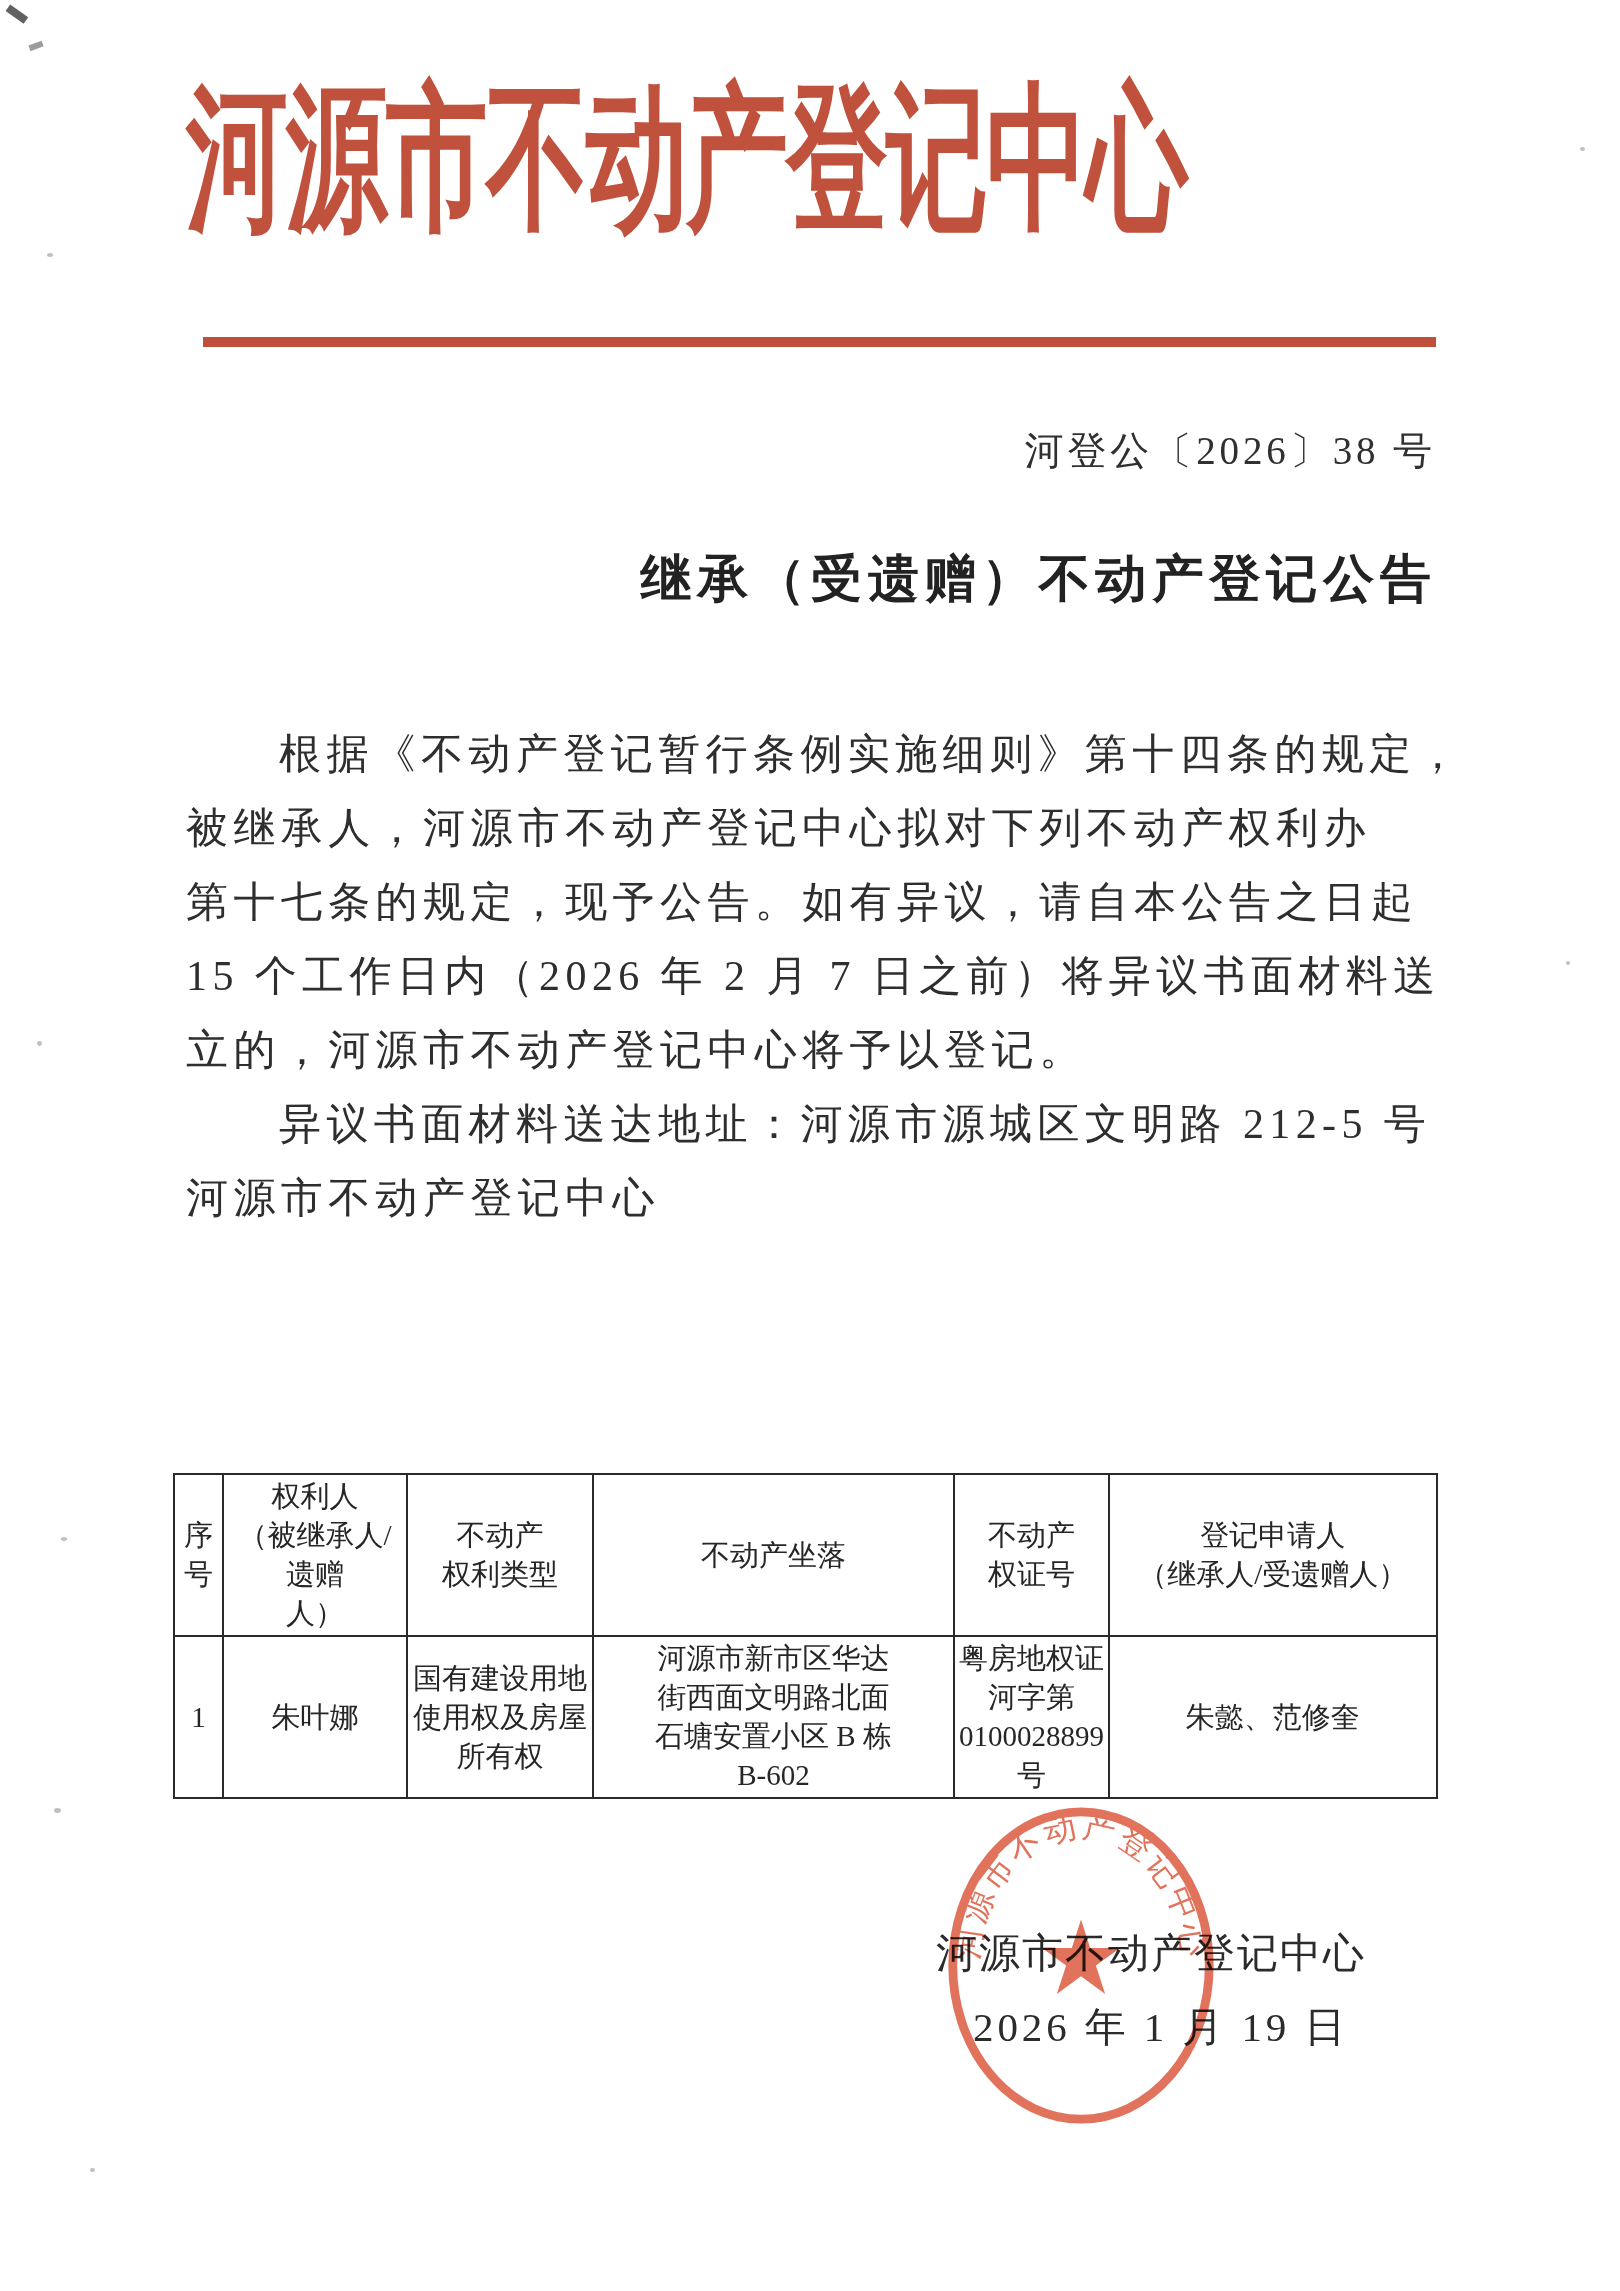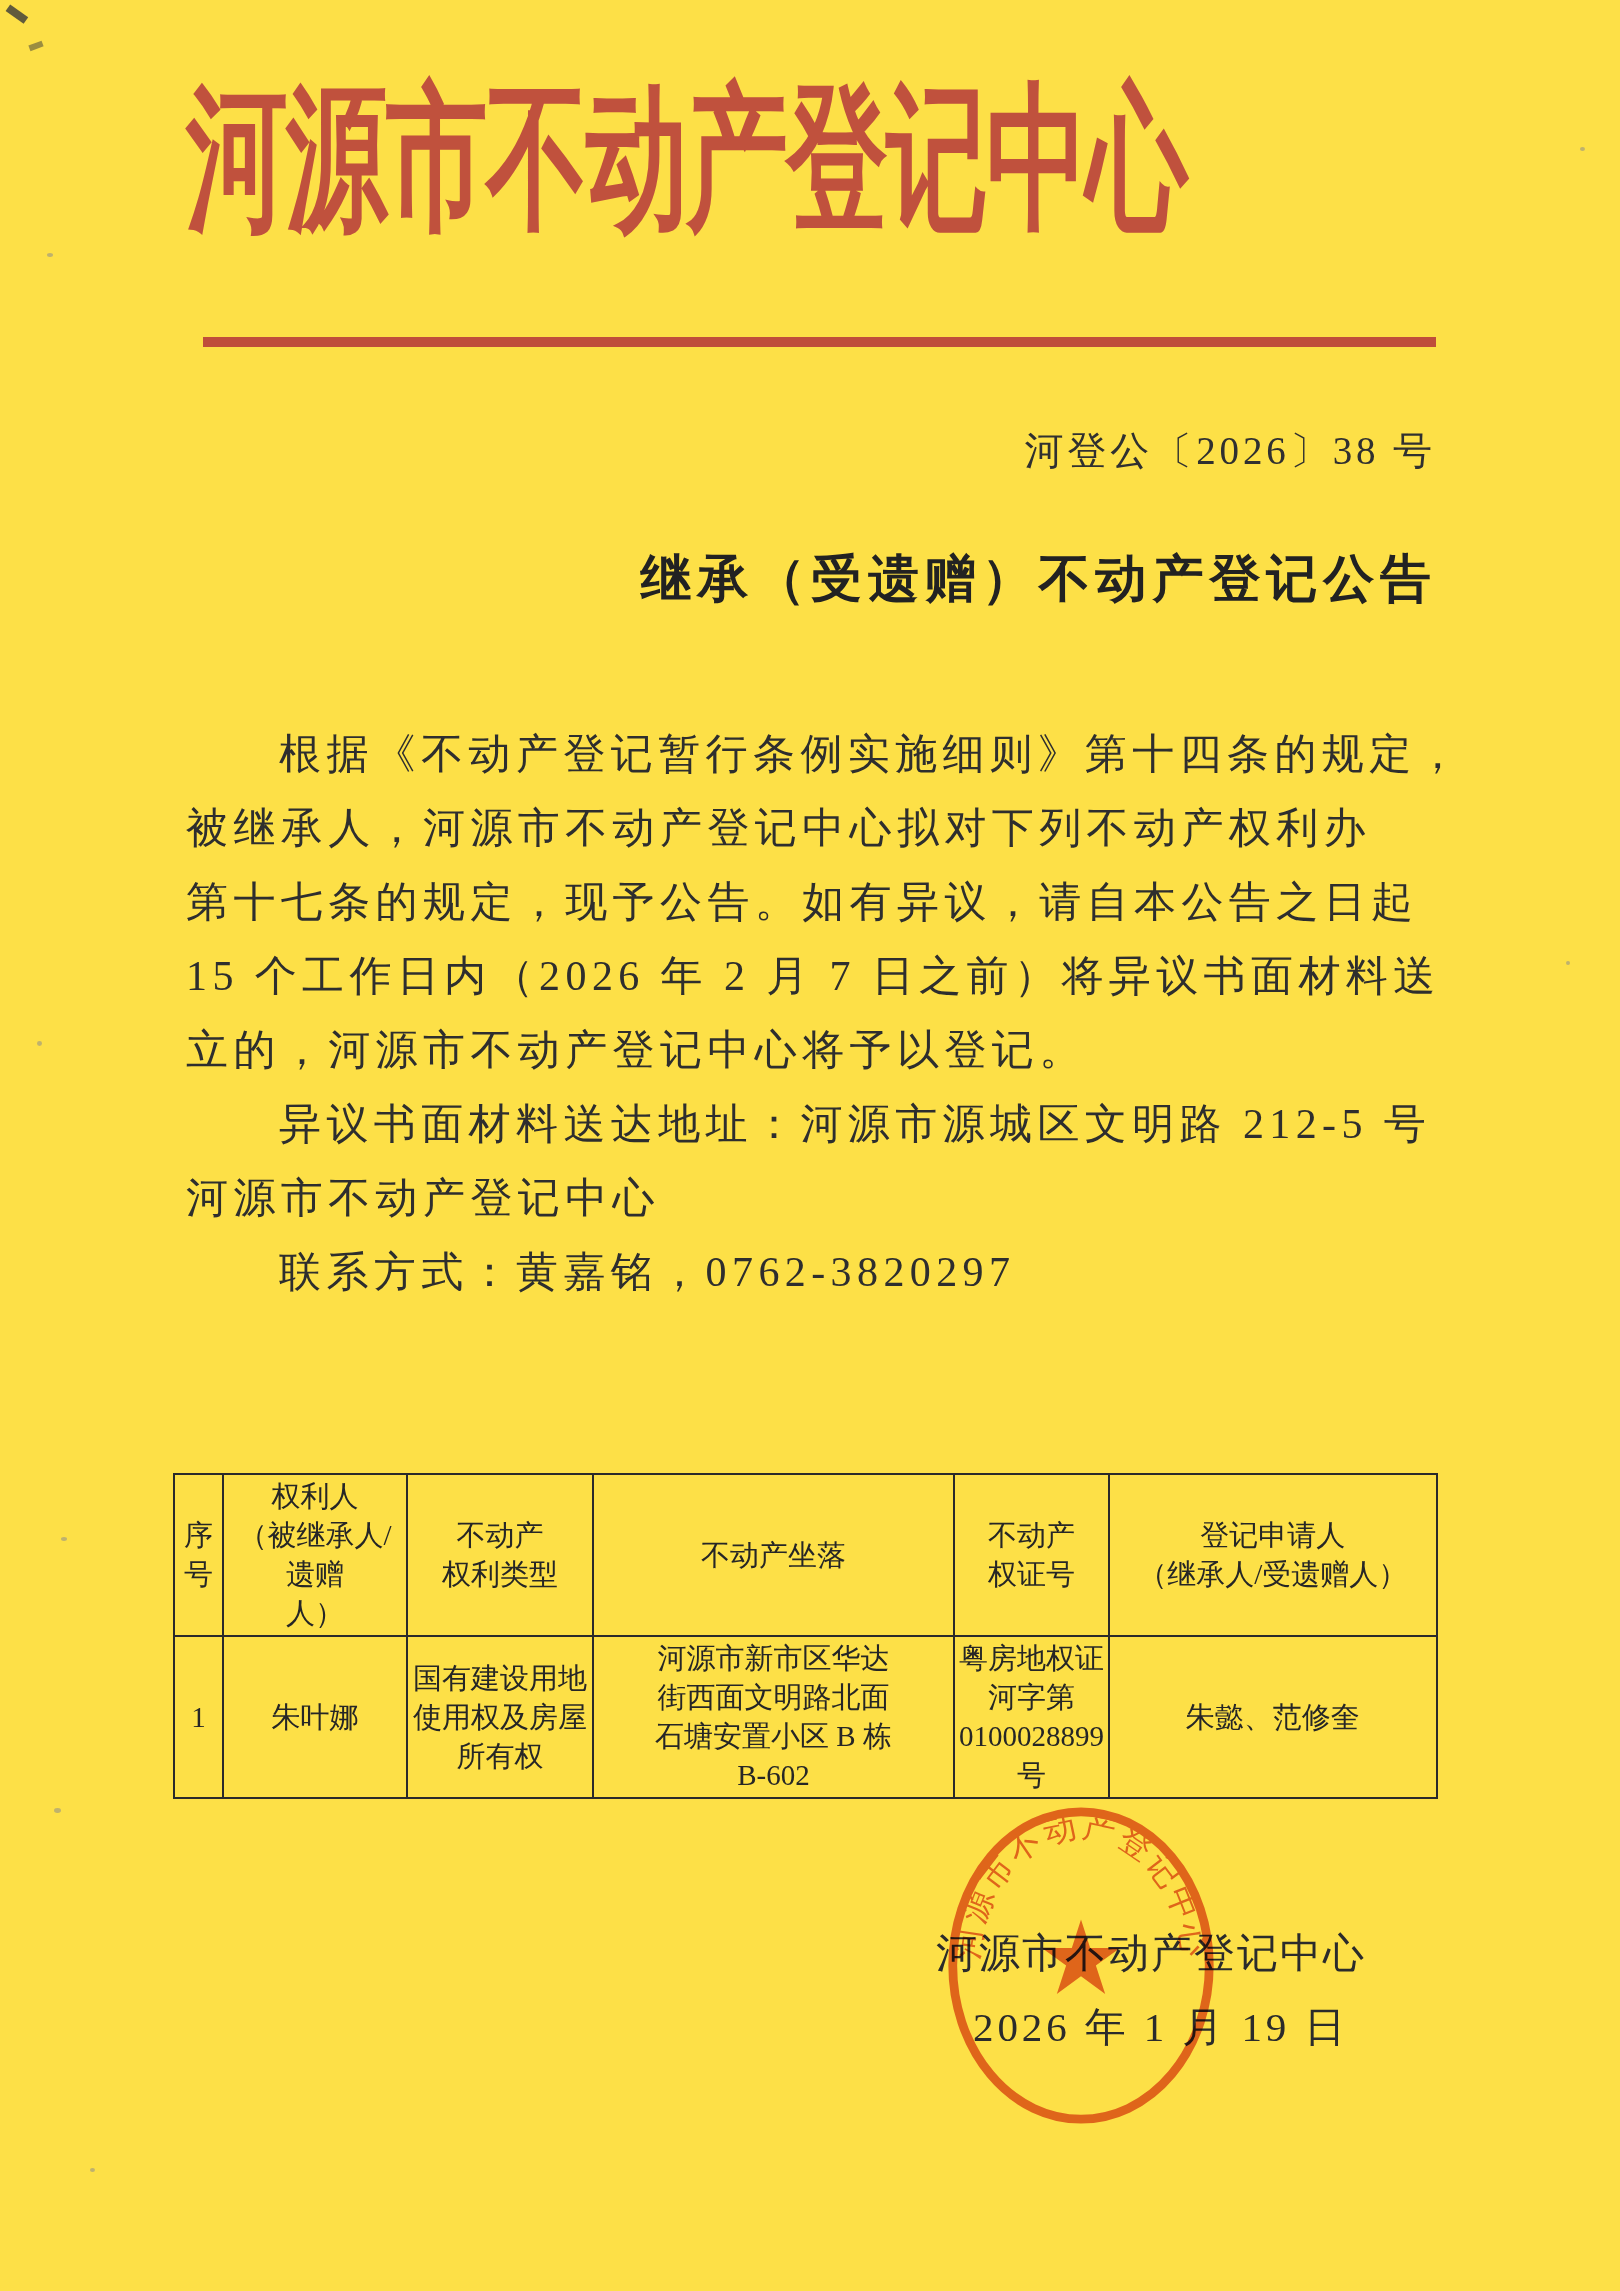--- a/index.html
+++ b/index.html
@@ -1,20 +1,20 @@
 <!DOCTYPE html>
 <html style="--header-red: #c0513d; --rule-red: #bf4e3a; --stamp-red: #dd6045;"><head>
 <meta charset="utf-8">
 <style>
   html,body{margin:0;padding:0;background:#9a9a9a;}
   .page{
     position:relative;
     width:1620px;height:2292px;
     margin:0 auto;
-    background:#fde047;
+    background:#ffffff;
     overflow:hidden;
     font-family:"Liberation Serif","DejaVu Serif",serif;
     color:#2b2b2b;
   }
   
   .org-title{
     position:absolute;left:186px;top:73px;
     font-size:147px;font-weight:bold;line-height:1.1;
     white-space:nowrap;letter-spacing:-2px;
     color:var(--header-red,#c0513d);
@@ -84,21 +84,20 @@
   <div class="notice-title">继承（受遗赠）不动产登记公告</div>
 
   <div class="body-text">
     <div class="body-line indent">根据《不动产登记暂行条例实施细则》第十四条的规定，</div>
     <div class="body-line">被继承人，河源市不动产登记中心拟对下列不动产权利办</div>
     <div class="body-line">第十七条的规定，现予公告。如有异议，请自本公告之日起</div>
     <div class="body-line">15 个工作日内（2026 年 2 月 7 日之前）将异议书面材料送</div>
     <div class="body-line">立的，河源市不动产登记中心将予以登记。</div>
     <div class="body-line indent">异议书面材料送达地址：河源市源城区文明路 212-5 号</div>
     <div class="body-line">河源市不动产登记中心</div>
-    <div class="body-line indent">联系方式：黄嘉铭，0762-3820297</div>
   </div>
 
   <table class="notice-table">
     <colgroup>
       <col style="width:49px">
         <col style="width:184px">
         <col style="width:186px">
       <col style="width:361px">
         <col style="width:154px">
         <col style="width:328px">

